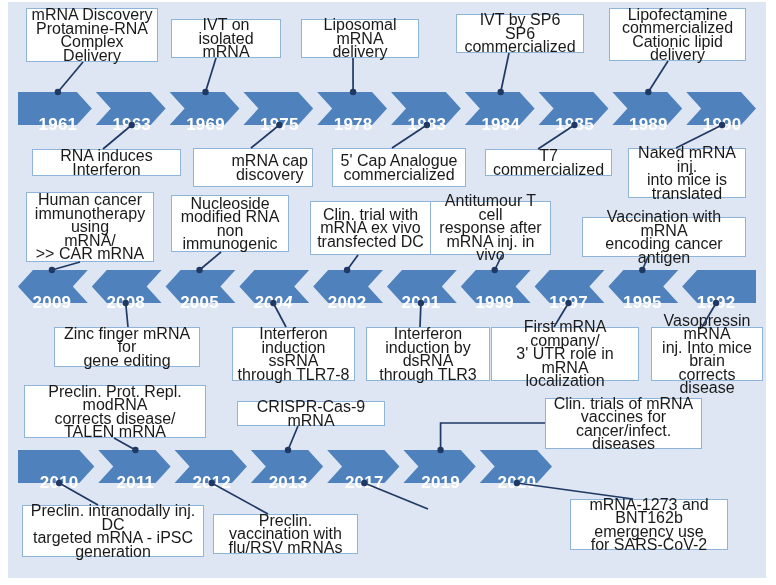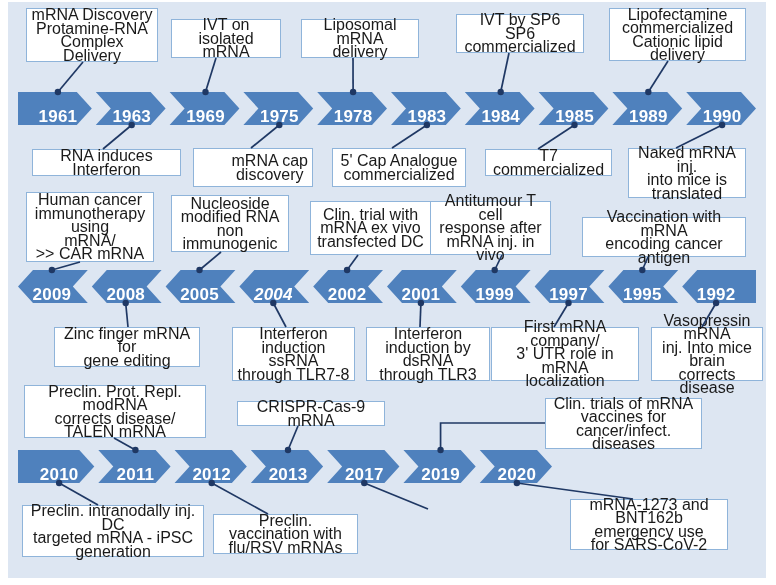--- a/index.html
+++ b/index.html
@@ -13,21 +13,21 @@
   .box{position:absolute;background:#ffffff;border:1px solid #8fb4da;
        box-sizing:border-box;display:flex;align-items:center;
        justify-content:center;text-align:center;color:#1a1a1a;
        font-size:16px;line-height:13.5px;padding:2px 4px;z-index:5;}
 
   
   .band{position:absolute;height:33px;z-index:3;}
   .band svg{display:block;overflow:visible;}
 
   .yr{position:absolute;color:#ffffff;font-size:17px;font-weight:bold;
-      letter-spacing:.2px;z-index:4;top:8px;height:33px;line-height:33px;
+      letter-spacing:.2px;z-index:4;top:16px;height:33px;line-height:33px;
       text-align:center;white-space:nowrap;}
 
   
   #leaders{position:absolute;left:0;top:0;width:758px;height:576px;z-index:6;
            pointer-events:none;}
   .lead{stroke:#1f3864;stroke-width:1.7;fill:none;}
   .dot{fill:#1f3864;}
 </style>
 </head>
 <body>

